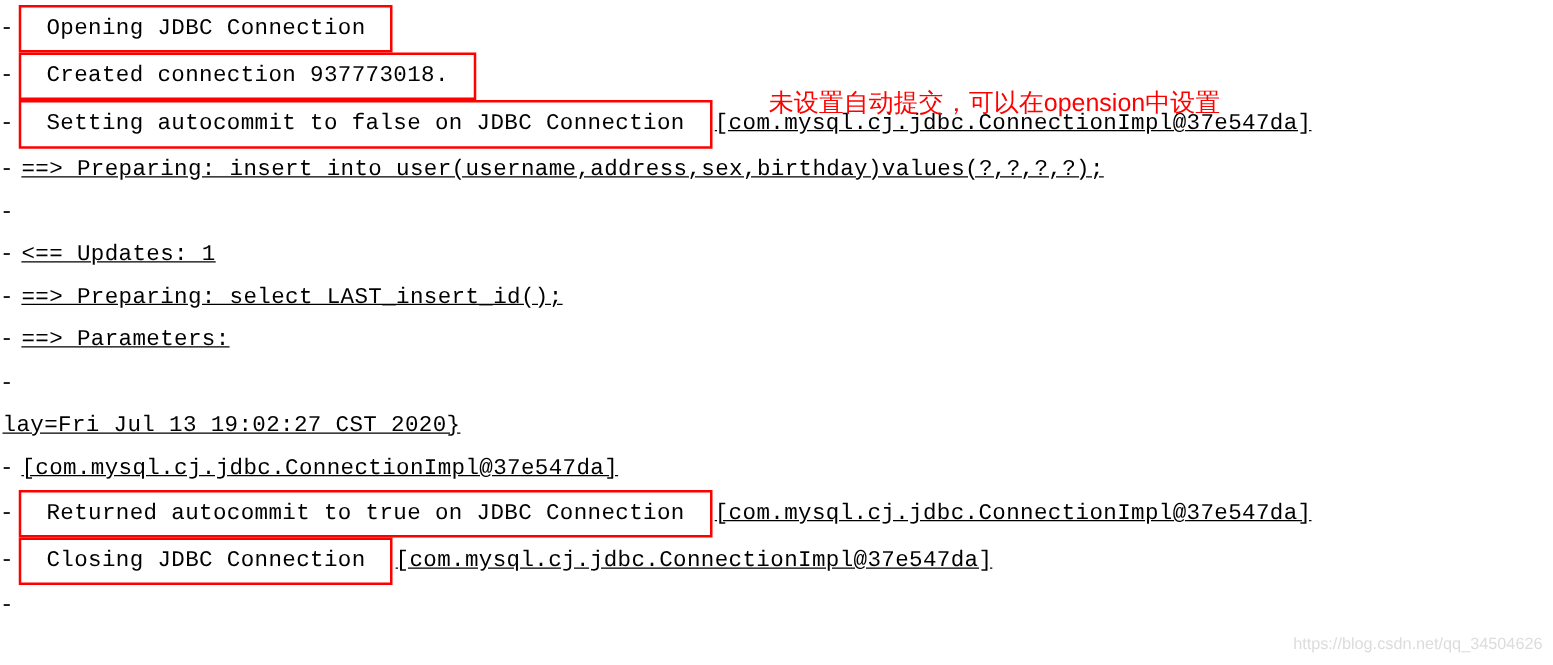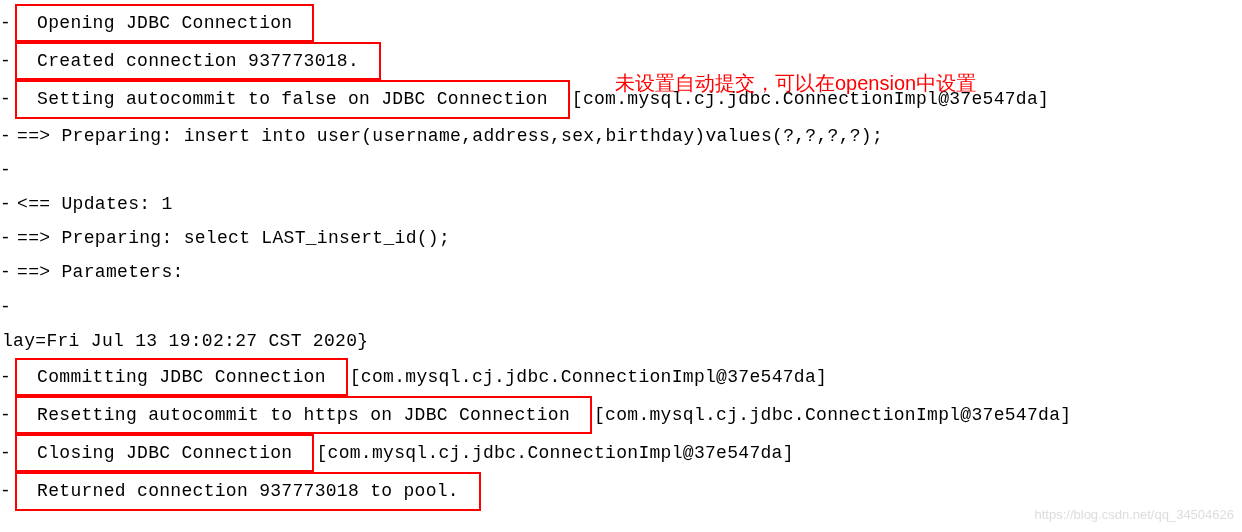--- a/index.html
+++ b/index.html
@@ -49,20 +49,21 @@
       position: absolute;
       right: 8px;
       bottom: 4px;
       color: #dcdcdc;
       font-size: 13px;
       font-family: Arial, sans-serif;
       text-align: center;
     }
     .plain {
       margin-left: 2px;
+      text-decoration: underline;
     }
   </style>
 </head>
 <body>
 
 <div>
   <div class="line">
     <span class="dash mono">-</span>
     <span class="boxed mono">Opening JDBC Connection</span>
     <span class="mono plain"></span>
@@ -97,34 +98,32 @@
     <span class="mono plain"> ==&gt; Parameters:</span>
   </div>
   <div class="line">
     <span class="dash mono">-</span>
   </div>
   <div class="line">
     <span class="mono plain">lay=Fri Jul 13 19:02:27 CST 2020}</span>
   </div>
   <div class="line">
     <span class="dash mono">-</span>
-    <span class="boxed mono">Committing JDBC Connection</span>
     <span class="mono plain"> [com.mysql.cj.jdbc.ConnectionImpl@37e547da]</span>
   </div>
   <div class="line">
     <span class="dash mono">-</span>
-    <span class="boxed mono">Resetting autocommit to https on JDBC Connection</span>
+    <span class="boxed mono">Returned autocommit to true on JDBC Connection</span>
     <span class="mono plain"> [com.mysql.cj.jdbc.ConnectionImpl@37e547da]</span>
   </div>
   <div class="line">
     <span class="dash mono">-</span>
     <span class="boxed mono">Closing JDBC Connection</span>
     <span class="mono plain"> [com.mysql.cj.jdbc.ConnectionImpl@37e547da]</span>
   </div>
   <div class="line">
     <span class="dash mono">-</span>
-    <span class="boxed mono">Returned connection 937773018 to pool.</span>
     <span class="mono plain"></span>
   </div>
 </div>
 
 <div class="annotation">未设置自动提交，可以在opension中设置</div>
 <div class="watermark">https://blog.csdn.net/qq_34504626</div>
 
 </body></html>

